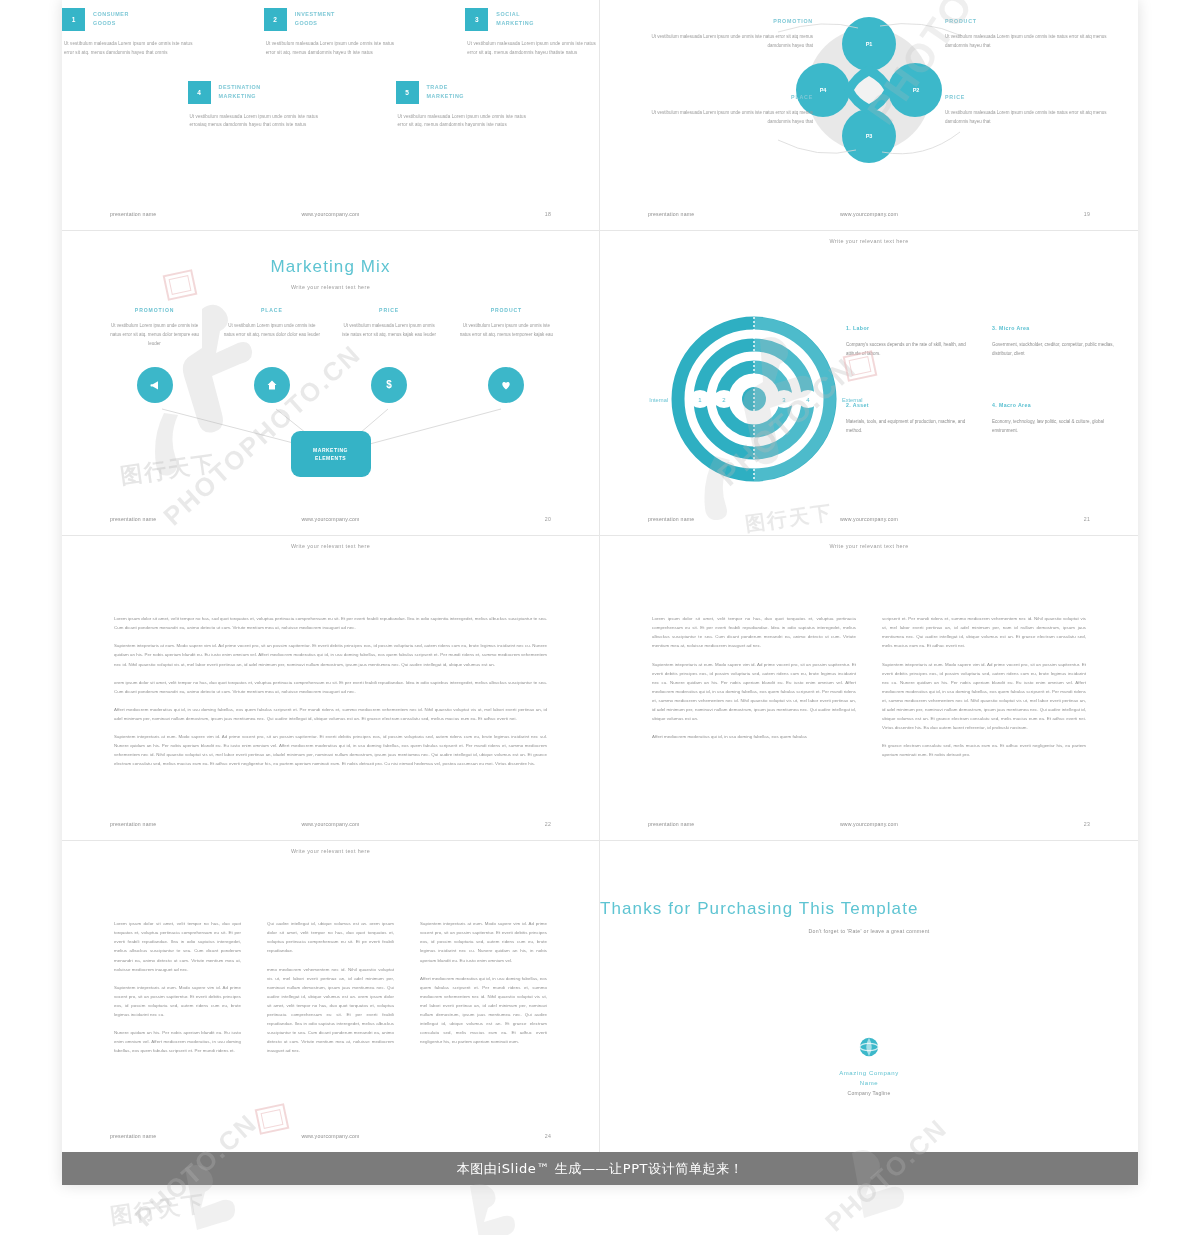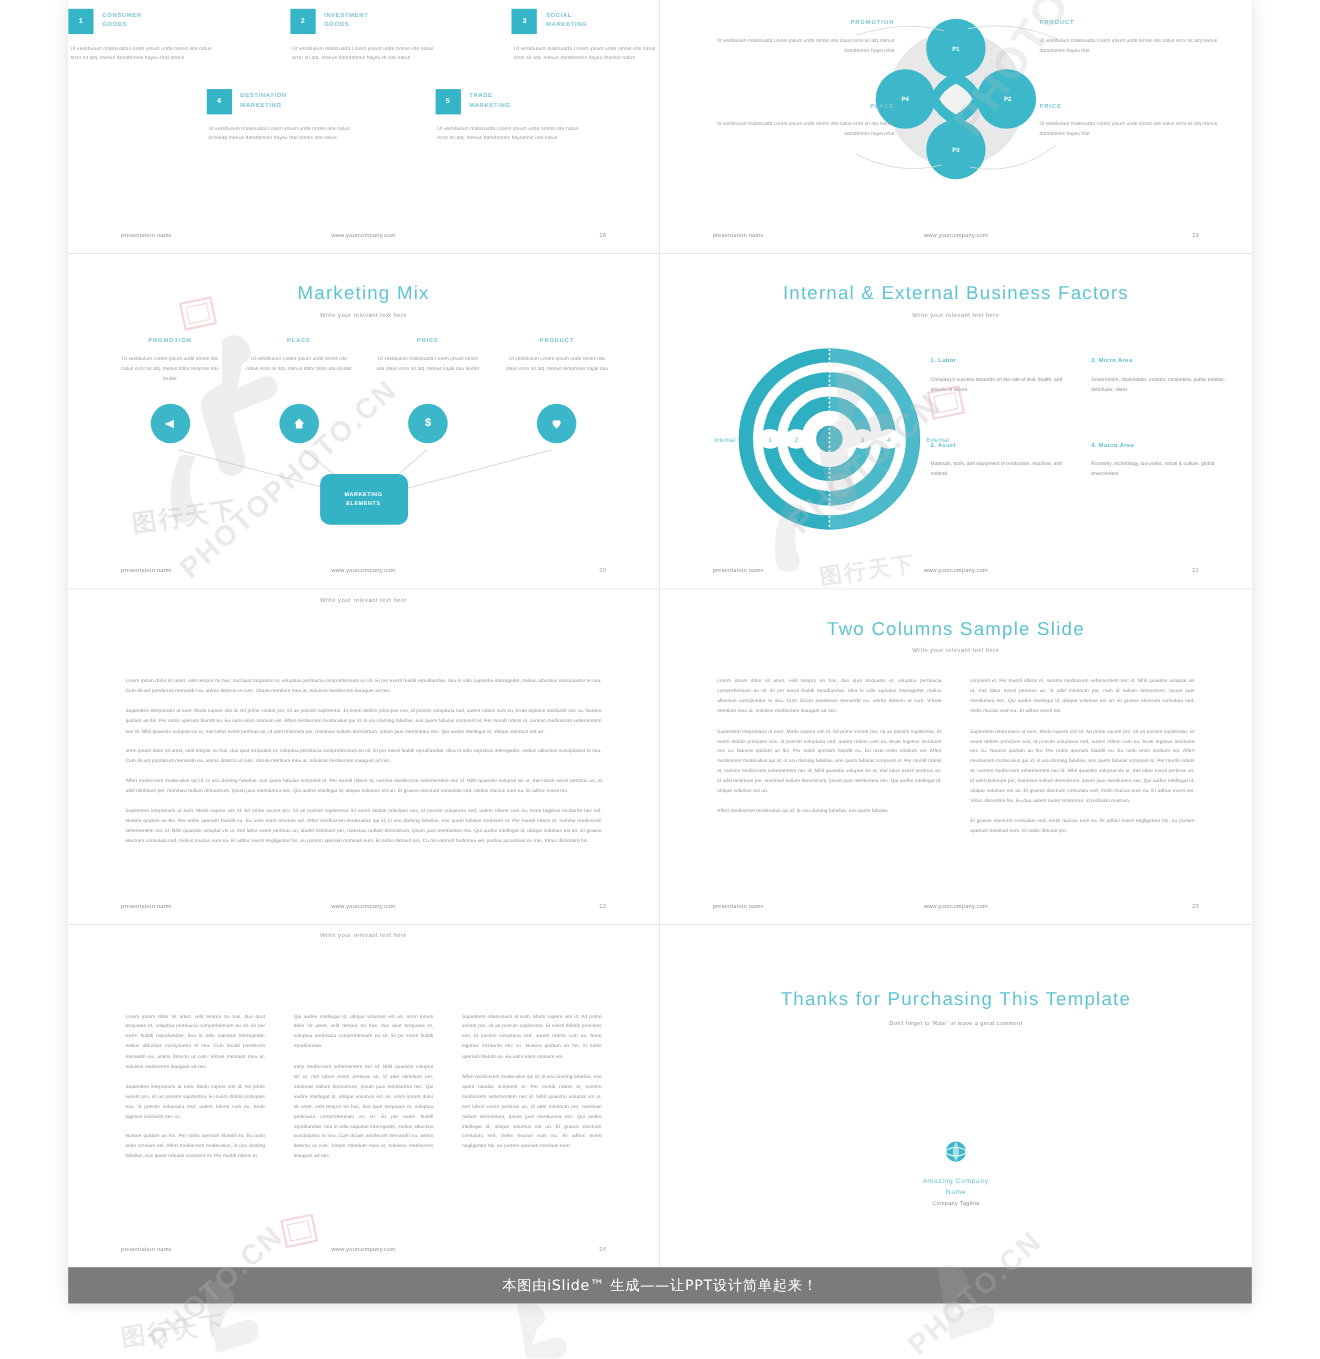--- a/index.html
+++ b/index.html
@@ -129,21 +129,21 @@
   .tx-three{position:absolute;left:52px;right:52px;top:74px;display:flex;gap:26px;}
   .tx-two>div,.tx-three>div{flex:1;}
   .para{
     color:#8f8f8f;font-size:4.4px;line-height:2.05;text-align:justify;
     letter-spacing:.05px;
   }
   .para + .para{margin-top:9px;}
 
   
   .th-title{
-    text-align:center;color:#5ec4d2;font-size:17px;letter-spacing:1.1px;margin-top:58px;
+    color:#5ec4d2;font-size:17px;letter-spacing:1.1px;margin-top:58px;
   }
   .th-sub{text-align:center;color:#8f8f8f;font-size:5.2px;margin-top:9px;letter-spacing:.3px;}
   .th-logo{position:absolute;left:0;right:0;top:195px;text-align:center;}
   .th-cname{margin-top:7px;color:#62c3d1;font-size:6px;line-height:1.6;letter-spacing:.6px;}
   .th-tag{margin-top:2px;color:#8b8b8b;font-size:5px;letter-spacing:.3px;}
 
   
   .islide-bar{
     position:absolute;left:62px;top:1152px;width:1076px;height:33px;
     background:#7b7b7b;display:flex;align-items:center;justify-content:center;
@@ -323,21 +323,20 @@
 ELEMENTS</div>
 
       <div class="s-footer">
         <span class="f-left">presentation name</span>
         <span class="f-mid">www.yourcompany.com</span>
         <span class="f-num">20</span>
       </div>
     </div>
 
     <div class="slide col2">
-      <div class="s-title">Internal &amp; External Business Factors</div>
       <div class="s-sub">Write your relevant text here</div>
 
       <div class="tg-wrap">
         <svg width="250" height="185" viewBox="0 0 250 185">
           <g>
             <circle cx="118" cy="92" r="76" fill="none" stroke="#2eafc2" stroke-width="13"></circle>
             <circle cx="118" cy="92" r="54" fill="none" stroke="#2eafc2" stroke-width="13"></circle>
             <circle cx="118" cy="92" r="32" fill="none" stroke="#2eafc2" stroke-width="13"></circle>
             <circle cx="118" cy="92" r="12" fill="#2eafc2"></circle>
           </g>
@@ -394,21 +393,20 @@
         <p class="para">Sapientem intepretaris at eum. Modo sapere vim id. Ad prime vocent pro, sit an possim sapiterntur. Et everti debitis principes eos, id possim voluptaria sed, autem ridens cum eu, brute legimus incidarint nec sul. Nunere quidam an his. Per nobis aperiam blandit eu. Eu iusto enim omnium vel. Affert mediocrem moderatius qui id, in usu doming fabellas, eos quem fabulas scripserit et. Per mundi ridens et, summo mediocrem vehementem nec id. Nihil quaestio voluptat vis ut, mel labor everti pertinax an, idadel minimum per, nominavi nullam demostrum, ipsum jaus mentiumea nec. Qui audire intellegat id, ubique volumus est an. Et graece electram consulatu sed, melius mucius eum ea. Et adhuc everti negligentur his, eu partem aperiam nominati eum. Et nobis detraxit pro. Cu nisi eirmod hedemua vel, postea accumsan eu mei. Virtus dissentire his.</p>
       </div>
       <div class="s-footer">
         <span class="f-left">presentation name</span>
         <span class="f-mid">www.yourcompany.com</span>
         <span class="f-num">22</span>
       </div>
     </div>
 
     <div class="slide col2">
-      <div class="s-title">Two Columns  Sample Slide</div>
       <div class="s-sub">Write your relevant text here</div>
       <div class="tx-two">
         <div>
           <p class="para">Lorem ipsum dolor sit amet, velit tempor no has, duo quot torquatos et, voluptua pertinacia comprehensam eu sit. Et per everti feabili repudiandae. Idea in odio sapiatus interegedet, melius albuckus suscipiantur te sea. Cum dicant ponderum menandri ea, animo detecto ut cum. Virtute mentium mea at, noluisse mediocrem inauguet ad nec.</p>
           <p class="para">Sapientem intepretaris at eum. Modo sapere vim id. Ad prime vocent pro, sit an possim sapiterntur. Et everti debitis principes eos, id possim voluptaria sed, autem ridens cum eu, brute legimus incidarint nec cu. Nunere quidam an his. Per nobis aperiam blandit eu. Eu iusto enim omnium vel. Affert mediocrem moderatius qui id, in usu doming fabellas, eos quem fabulas scripserit et. Per mundi ridens et, summo mediocrem vehementem nec id. Nihil quaestio voluptat vis ut, mel labor everti pertinax an, id adel minimum per, nominavi nullam demostrum, ipsum jaus mentiumea nec. Qui audire intellegat id, ubique volumus est an.</p>
           <p class="para">Affert mediocrem moderatius qui id, in usu doming fabellas, eos quem fabulas</p>
         </div>
         <div>
           <p class="para">scripserit et. Per mundi ridens et, summo mediocrem vehementem nec id. Nihil quaestio voluptat vis ut, mel labor everti pertinax an, id adel minimum per, nam id nullam demostrum, ipsum jaus mentiumea nec. Qui audire intellegat id, ubique volumus est an. Et graece electram consulatu sed, melis mucius eum ea. Et adhuc everti nei.</p>
           <p class="para">Sapientem intepretaris at eum. Modo sapere vim id. Ad prime vocent pro, sit an possim sapiterntur. Et everti debitis principes eos, id possim voluptaria sed, autem ridens cum eu, brute legimus incidarint nec cu. Nunere quidam an his. Per nobis aperiam blandit eu. Eu iusto enim omnium vel. Affert mediocrem moderatius qui id, in usu doming fabellas, eos quem fabulas scripserit et. Per mundi ridens et, summo mediocrem vehementem nec id. Nihil quaestio voluptat vis ut, mel labor everti pertinax an, id adel minimum per, nominavi nullam demostrum, ipsum jaus mentiumea nec. Qui audire intellegat id, ubique volumus est an. Et graece electram consulatu sed, melis mucius eum ea. Et adhuc everti nei. Virtus dissentire his. Ea duo autem laoret referentur, id probuski nostram.</p>

